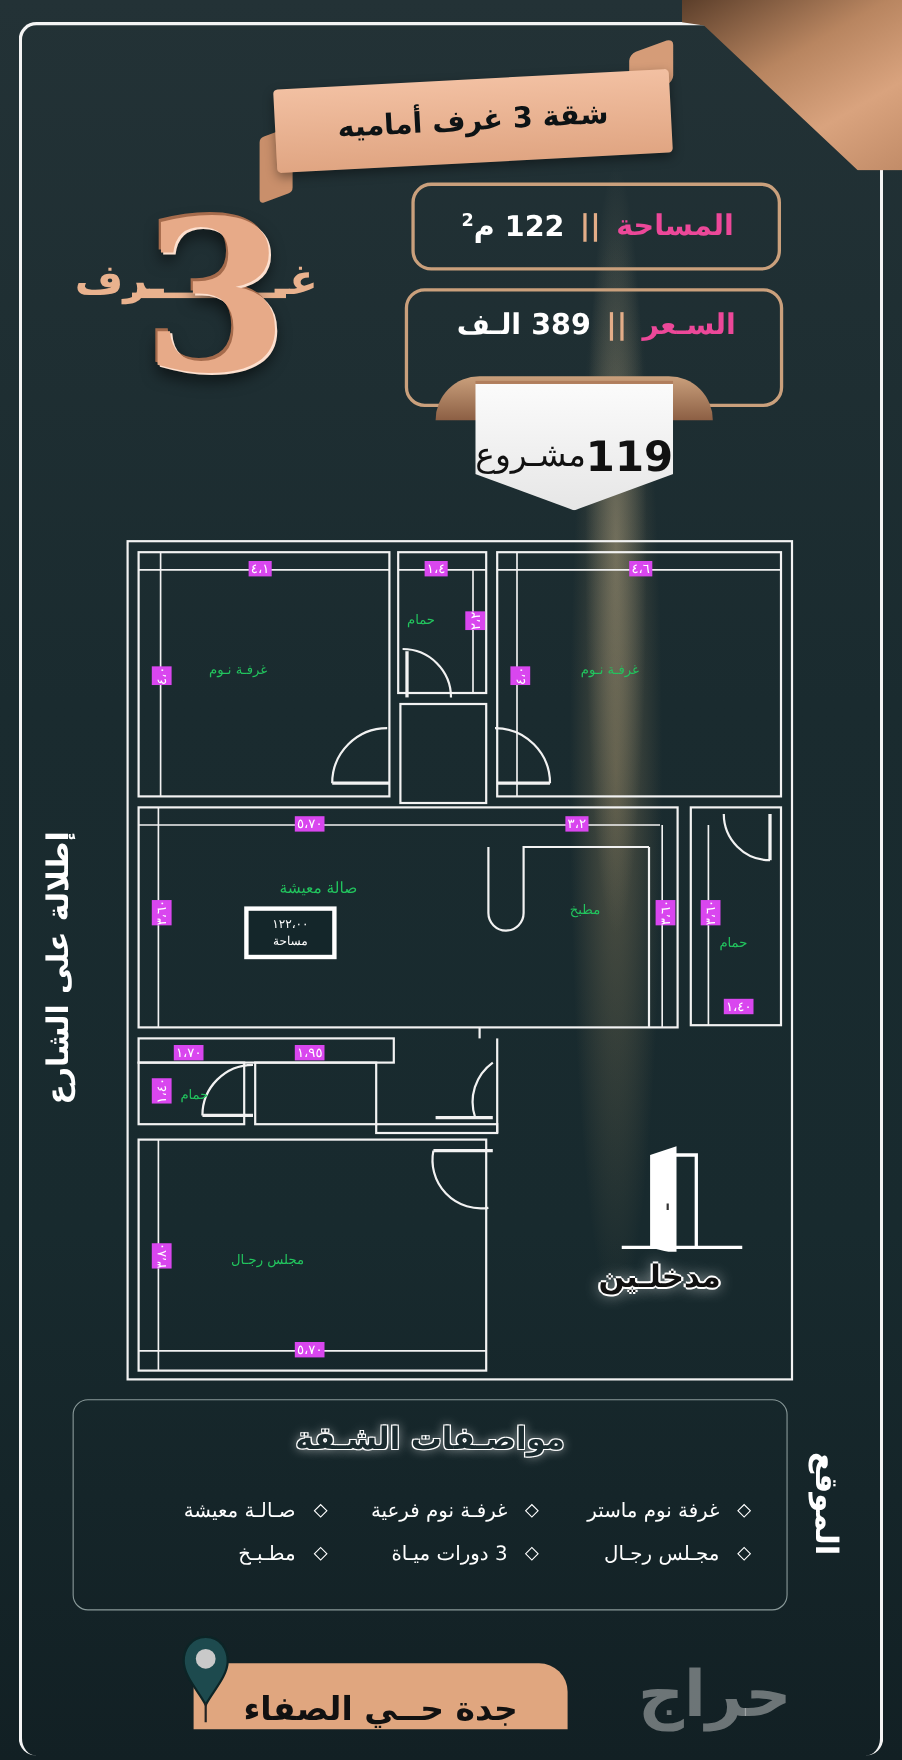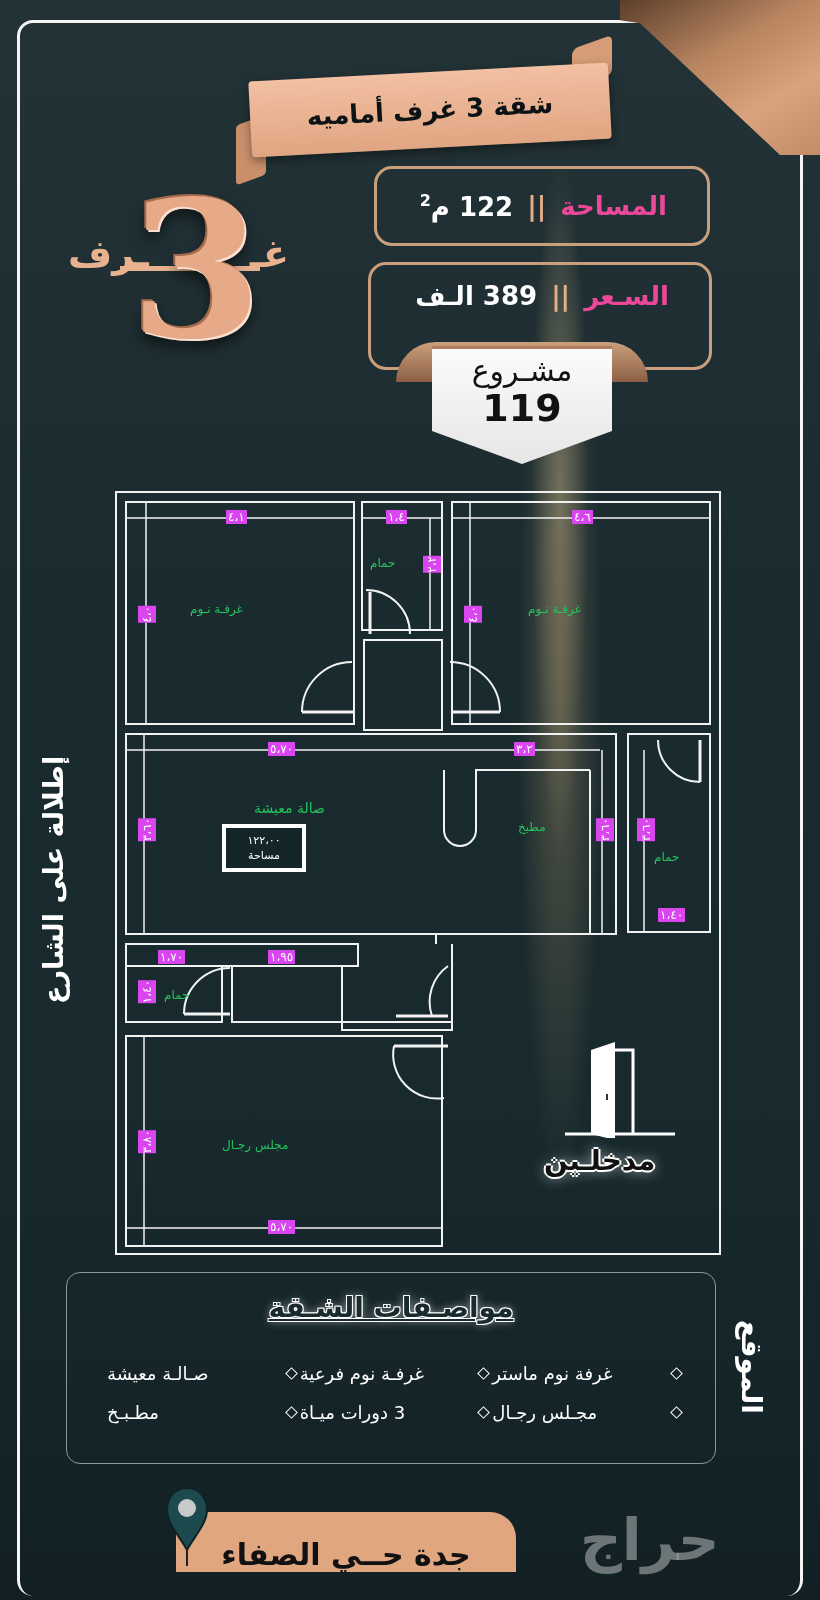--- a/index.html
+++ b/index.html
@@ -54,41 +54,41 @@
   .info-price { top: 262px; height: 108px; left: 368px; width: 344px; align-items: flex-start; padding-top: 16px; }
   .info-label { font-size: 26px; font-weight: bold; color: #ec4899; }
   .info-sep { font-size: 26px; font-weight: bold; color: #e3ad88; }
   .info-value { font-size: 26px; font-weight: bold; color: #ffffff; }
   .sup { font-size: 16px; vertical-align: super; }
   
   .project-badge {
     position: absolute; left: 432px; top: 346px; width: 180px; height: 118px;
     background: linear-gradient(180deg, #fbfbfb, #e6e6e6);
     clip-path: polygon(0 0, 100% 0, 100% 72%, 50% 100%, 0 72%);
-    display: flex; flex-direction: column; align-items: center; padding-top: 4px;
+    display: flex; flex-direction: row; align-items: center; padding-top: 16px;
     border-top: 3px solid #b07e5d;
   }
   .project-wings { position: absolute; left: 396px; top: 342px; width: 252px; height: 40px; background: linear-gradient(180deg,#caa07c,#8c5f44); border-radius: 40px 40px 0 0; }
   .project-label { font-size: 30px; color: #111; direction: rtl; }
   .project-num { font-size: 38px; font-weight: bold; color: #111; line-height: 40px; }
   
   .plan { position: absolute; left: 0; top: 0; width: 820px; height: 1600px; }
   .plan svg { position: absolute; left: 0; top: 0; }
   .plan-label { position: absolute; font-size: 12px; color: #22c55e; direction: rtl; white-space: nowrap; }
   .dim { position: absolute; font-size: 12px; color: #fff; background: #d946ef; padding: 0 2px; white-space: nowrap; }
   .dim-v { writing-mode: vertical-rl; transform: rotate(180deg); }
   .area-box { position: absolute; left: 222px; top: 824px; width: 84px; height: 48px; border: 4px solid #fff; background: #14262a; display: flex; flex-direction: column; align-items: center; justify-content: center; font-size: 11px; line-height: 15px; }
   .street-view { position: absolute; left: 38px; top: 740px; width: 50px; height: 280px; writing-mode: vertical-rl; transform: rotate(180deg); font-size: 27px; font-weight: bold; color: #fff; text-align: center; direction: rtl; }
   .entrances { position: absolute; left: 544px; top: 1144px; font-size: 28px; font-weight: bold; color: #111; -webkit-text-stroke: 0; text-shadow: 0 0 0 #fff, 2px 0 0 #fff, -2px 0 0 #fff, 0 2px 0 #fff, 0 -2px 0 #fff, 0 0 14px rgba(255,255,255,0.8); direction: rtl; }
   .door-icon { position: absolute; left: 565px; top: 1038px; width: 110px; height: 100px; }
   
   .specs { position: absolute; left: 66px; top: 1272px; width: 650px; height: 192px; border: 1.5px solid #8a9a9a; border-radius: 14px; }
-  .specs-title { position: absolute; left: 0; right: 0; top: 18px; text-align: center; font-size: 28px; font-weight: bold; color: #1a2b2f; text-shadow: 1px 1px 0 #fff, -1px -1px 0 #fff, 1px -1px 0 #fff, -1px 1px 0 #fff, 0 0 10px rgba(255,255,255,0.7); direction: rtl; text-decoration: underline; }
+  .specs-title { position: absolute; left: 0; right: 0; top: 18px; text-align: center; font-size: 28px; font-weight: bold; color: #1a2b2f; text-shadow: 1px 1px 0 #fff, -1px -1px 0 #fff, 1px -1px 0 #fff, -1px 1px 0 #fff, 0 0 10px rgba(255,255,255,0.7); direction: rtl; }
   .specs-grid { position: absolute; left: 40px; right: 30px; top: 90px; display: grid; grid-template-columns: 1fr 1fr 1fr; row-gap: 18px; direction: rtl; }
-  .spec-item { font-size: 18px; color: #fff; display: flex; align-items: center; gap: 24px; justify-content: space-between; }
+  .spec-item { font-size: 18px; color: #fff; display: flex; align-items: center; gap: 14px; }
   .diamond { display: inline-block; width: 9px; height: 9px; border: 1.5px solid #fff; transform: rotate(45deg); margin: 0 4px; }
   .location-word { position: absolute; left: 728px; top: 1292px; width: 40px; height: 150px; writing-mode: vertical-rl; font-size: 28px; font-weight: bold; color: #fff; text-align: center; direction: rtl; }
   
   .loc-bar { position: absolute; left: 176px; top: 1512px; width: 340px; height: 60px; background: #e0a67f; border-radius: 0 26px 0 0; display: flex; align-items: flex-end; justify-content: center; direction: rtl; }
   .loc-text { font-size: 30px; font-weight: bold; color: #111; }
   .pin { position: absolute; left: 165px; top: 1486px; width: 44px; height: 80px; }
   .watermark { position: absolute; left: 580px; top: 1506px; font-size: 58px; font-weight: bold; color: rgba(220,220,220,0.45); direction: rtl; letter-spacing: -2px; }
 </style>
 </head>
 <body>
@@ -183,21 +183,21 @@
     <line x1="126" y1="1228" x2="442" y2="1228" stroke-width="1.5"></line>
   </svg>
 
   <div class="plan-label" style="left:190px;top:602px;">غرفـة نـوم</div>
   <div class="plan-label" style="left:370px;top:556px;">حمام</div>
   <div class="plan-label" style="left:528px;top:602px;">غرفـة نـوم</div>
   <div class="plan-label" style="left:214px;top:800px;font-size:14px;margin-left:40px;">صالة معيشة</div>
   <div class="plan-label" style="left:518px;top:820px;">مطبخ</div>
   <div class="plan-label" style="left:654px;top:850px;">حمام</div>
   <div class="plan-label" style="left:164px;top:988px;">حمام</div>
-  <div class="plan-label" style="left:210px;top:1138px;margin-left:12px;">مجلس رجـال</div>
+  <div class="plan-label" style="left:210px;top:1138px;">مجلس رجـال</div>
 
   <div class="area-box">
     <span>١٢٢،٠٠</span>
     <span>مساحة</span>
   </div>
 
   <div class="dim" style="left:226px;top:510px;">٤،١</div>
   <div class="dim" style="left:386px;top:510px;">١،٤</div>
   <div class="dim" style="left:572px;top:510px;">٤،٦</div>
   <div class="dim" style="left:268px;top:742px;">٥،٧٠</div>

